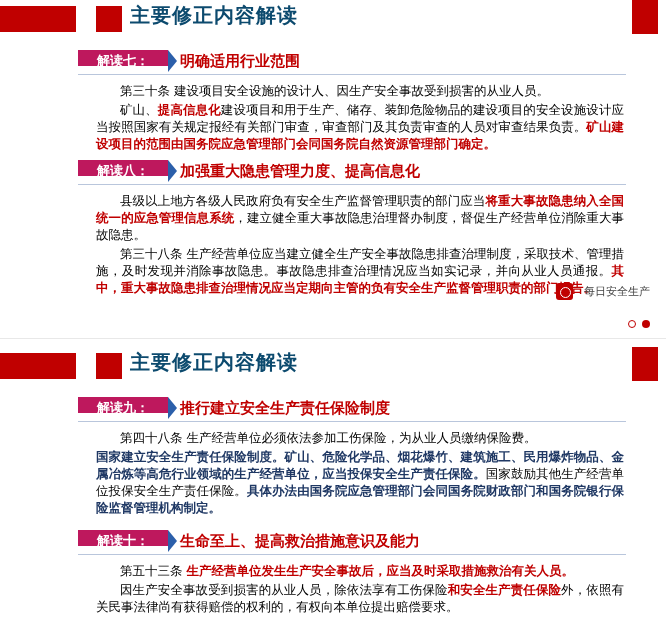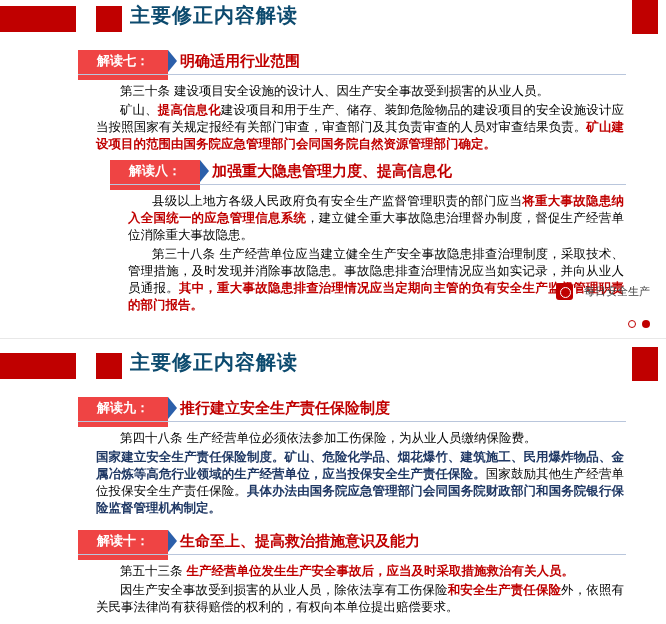--- a/index.html
+++ b/index.html
@@ -81,23 +81,23 @@
   }
   .ribbon-row {
     position: relative;
     height: 26px;
     margin: 8px 0 4px 0;
   }
   .ribbon {
     position: absolute;
     left: 78px;
     top: 0;
-    height: 30px;
+    height: 16px;
     min-width: 78px;
-    background: #ef4444;
+    background: #be185d;
     color: #ffffff;
     font-size: 13px;
     font-weight: bold;
     line-height: 22px;
     text-align: center;
     padding: 0 6px;
     font-family: "DejaVu Sans", "Liberation Sans", sans-serif;
   }
   .ribbon::after {
     content: "";
@@ -214,21 +214,21 @@
         <div class="ribbon">解读七：</div>
         <div class="ribbon-title">明确适用行业范围</div>
         <div class="under-line"></div>
       </div>
       <div class="body-wrap">
         <p class="para indent"><span class="plain">第三十条 </span><span class="plain">建设项目安全设施的设计人、因生产安全事故受到损害的从业人员。</span></p>
         <p class="para indent"><span class="plain">矿山、</span><span class="red">提高信息化</span><span class="plain">建设项目和用于生产、储存、装卸危险物品的建设项目的安全设施设计应当按照国家有关规定报经有关部门审查，审查部门及其负责审查的人员对审查结果负责。</span><span class="red">矿山建设项目的范围由国务院应急管理部门会同国务院自然资源管理部门确定。</span></p>
       </div>
     </div>
 
-    <div class="section" style="margin-top:8px;margin-left:32px;">
+    <div class="section" style="margin-top:8px;">
       <div class="ribbon-row">
         <div class="ribbon">解读八：</div>
         <div class="ribbon-title">加强重大隐患管理力度、提高信息化</div>
         <div class="under-line"></div>
       </div>
       <div class="body-wrap">
         <p class="para indent"><span class="plain">县级以上地方各级人民政府负有安全生产监督管理职责的部门应当</span><span class="red">将重大事故隐患纳入全国统一的应急管理信息系统</span><span class="plain">，建立健全重大事故隐患治理督办制度，督促生产经营单位消除重大事故隐患。</span></p>
         <p class="para indent"><span class="plain">第三十八条 </span><span class="plain">生产经营单位应当建立健全生产安全事故隐患排查治理制度，采取技术、管理措施，及时发现并消除事故隐患。事故隐患排查治理情况应当如实记录，并向从业人员通报。</span><span class="red">其中，重大事故隐患排查治理情况应当定期向主管的负有安全生产监督管理职责的部门报告。</span></p>
       </div>
     </div>

